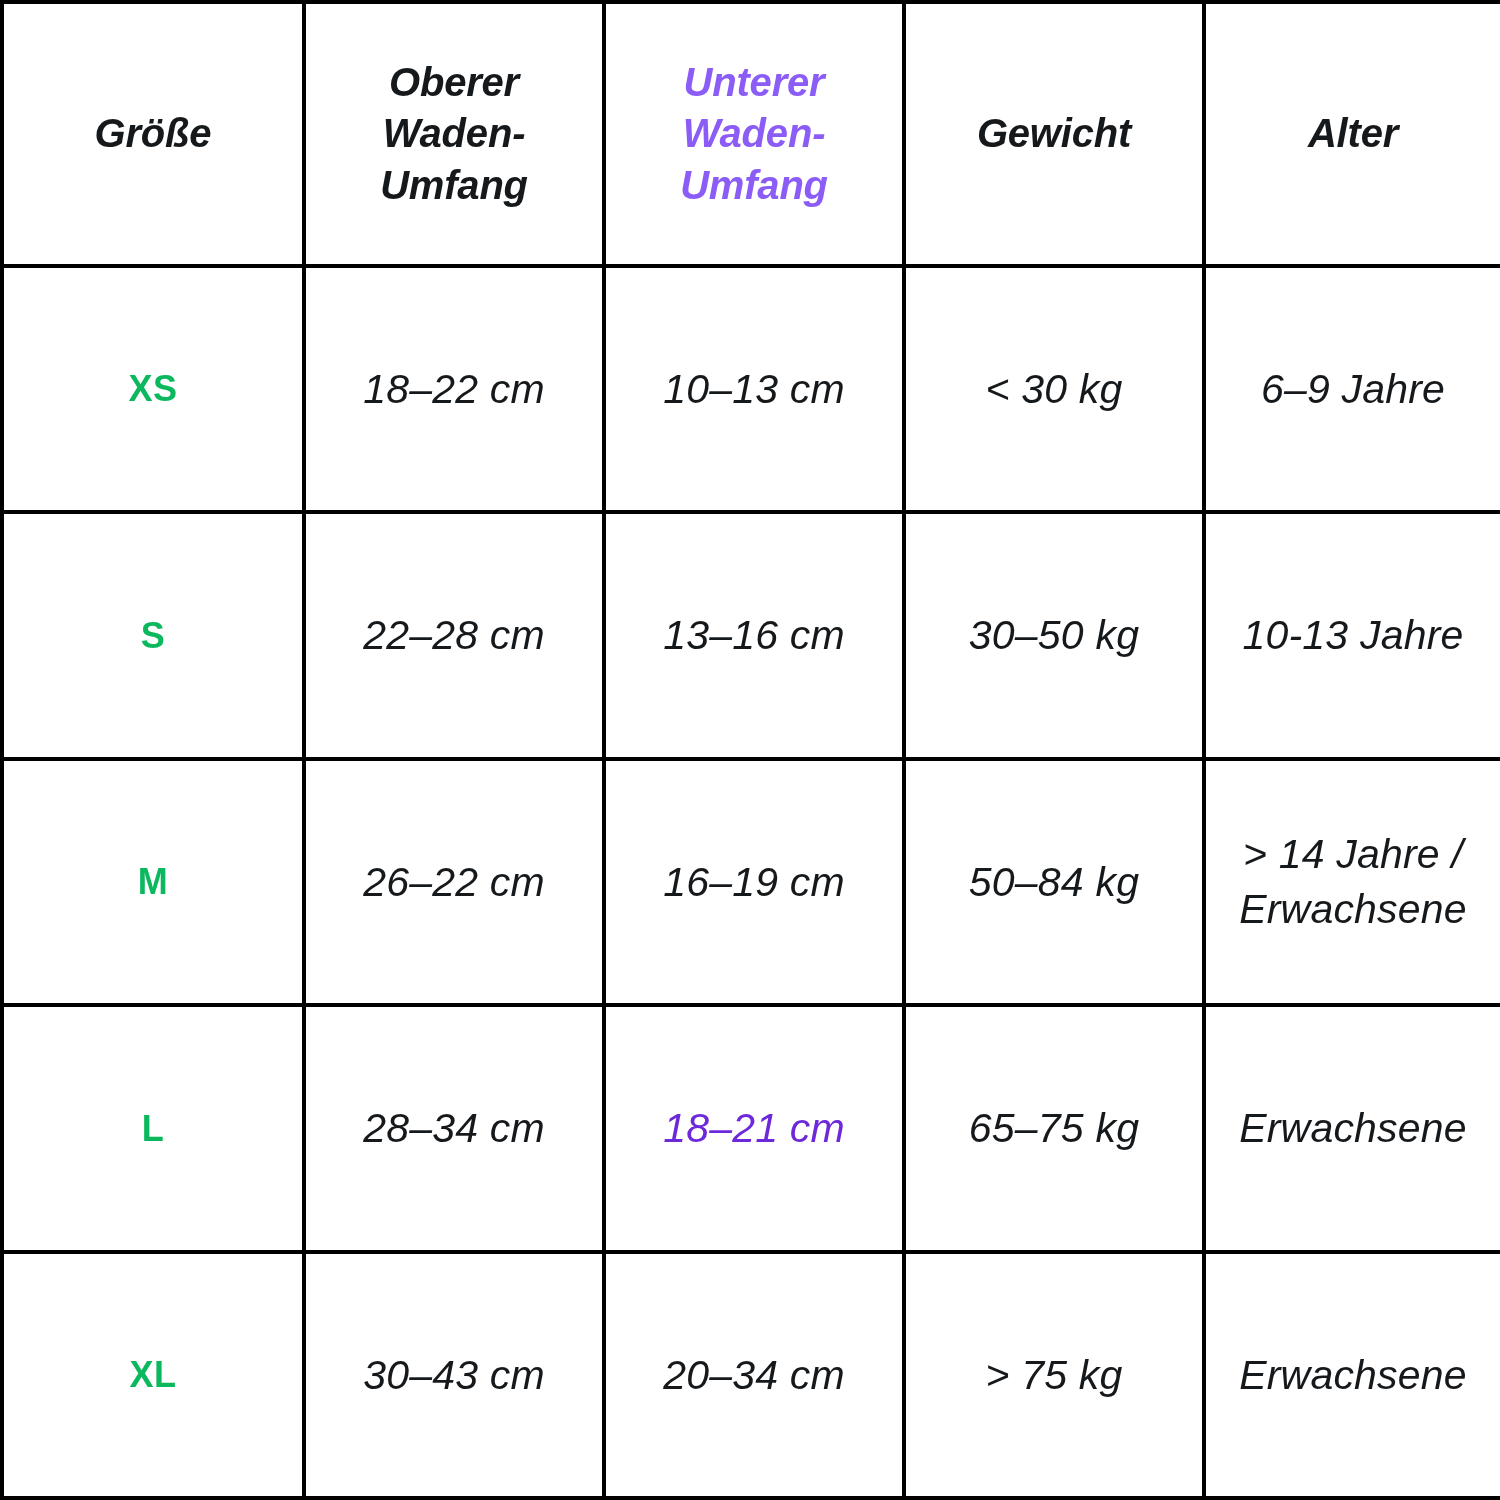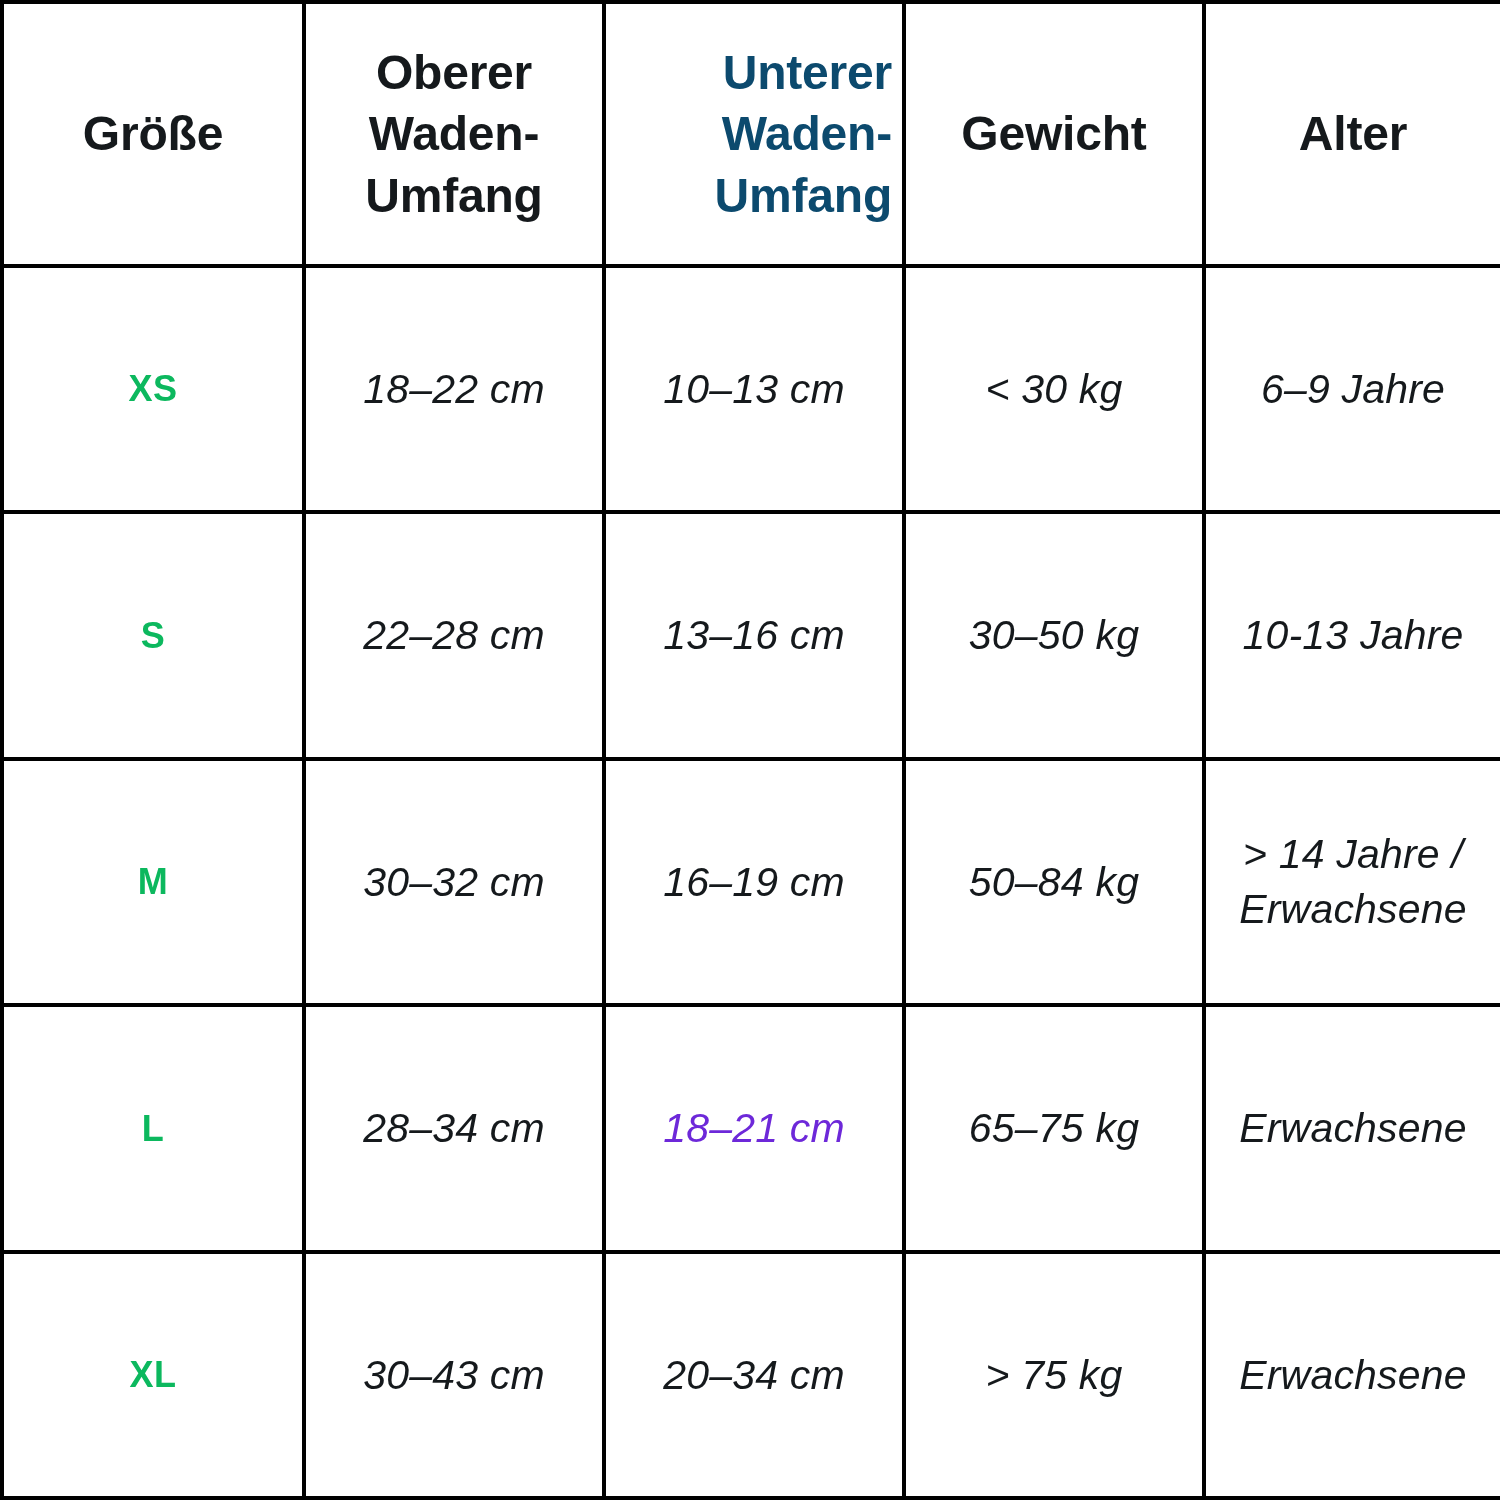--- a/index.html
+++ b/index.html
@@ -43,21 +43,22 @@
     vertical-align: middle;
     padding: 4px 10px;
     color: #111111;
   }
 
   
   tr.header-row { height: 264px; }
 
   th.header-cell {
     font-weight: 700;
-    font-size: 48px;
+    font-style: italic;
+    font-size: 40px;
     line-height: 1.28;
     letter-spacing: -0.2px;
     color: #15191c;
     white-space: pre-line;
   }
 
   
   tr.data-row { height: 243px; }
 
   td.size-cell {
@@ -89,21 +90,21 @@
       <col class="col-lower">
       <col class="col-weight">
       <col class="col-age">
     </colgroup>
     <thead>
       <tr class="header-row">
         <th class="header-cell" style="color: rgb(21, 25, 28); border-color: rgb(0, 0, 0);">Größe</th>
         <th class="header-cell" style="color: rgb(21, 25, 28); border-color: rgb(0, 0, 0);">Oberer
 Waden-
 Umfang</th>
-        <th class="header-cell" style="color: #0c4a6e; border-color: rgb(0, 0, 0); text-align: right;">Unterer
+        <th class="header-cell" style="color: #8b5cf6; border-color: rgb(0, 0, 0);">Unterer
 Waden-
 Umfang</th>
         <th class="header-cell" style="color: rgb(21, 25, 28); border-color: rgb(0, 0, 0);">Gewicht</th>
         <th class="header-cell" style="color: rgb(21, 25, 28); border-color: rgb(0, 0, 0);">Alter</th>
       </tr>
     </thead>
     <tbody>
       <tr class="data-row">
         <td class="size-cell" style="color: rgb(12, 184, 94); border-color: rgb(0, 0, 0);">XS</td>
         <td class="value-cell" style="color: rgb(21, 25, 28); border-color: rgb(0, 0, 0);">18–22 cm</td>
@@ -113,21 +114,21 @@
       </tr>
       <tr class="data-row">
         <td class="size-cell" style="color: rgb(12, 184, 94); border-color: rgb(0, 0, 0);">S</td>
         <td class="value-cell" style="color: rgb(21, 25, 28); border-color: rgb(0, 0, 0);">22–28 cm</td>
         <td class="value-cell" style="color: rgb(21, 25, 28); border-color: rgb(0, 0, 0);">13–16 cm</td>
         <td class="value-cell" style="color: rgb(21, 25, 28); border-color: rgb(0, 0, 0);">30–50 kg</td>
         <td class="value-cell" style="color: rgb(21, 25, 28); border-color: rgb(0, 0, 0);">10-13 Jahre</td>
       </tr>
       <tr class="data-row">
         <td class="size-cell" style="color: rgb(12, 184, 94); border-color: rgb(0, 0, 0);">M</td>
-        <td class="value-cell" style="color: rgb(21, 25, 28); border-color: rgb(0, 0, 0);">30–32 cm</td>
+        <td class="value-cell" style="color: rgb(21, 25, 28); border-color: rgb(0, 0, 0);">26–22 cm</td>
         <td class="value-cell" style="color: rgb(21, 25, 28); border-color: rgb(0, 0, 0);">16–19 cm</td>
         <td class="value-cell" style="color: rgb(21, 25, 28); border-color: rgb(0, 0, 0);">50–84 kg</td>
         <td class="value-cell" style="color: rgb(21, 25, 28); border-color: rgb(0, 0, 0);">&gt; 14 Jahre /
 Erwachsene</td>
       </tr>
       <tr class="data-row">
         <td class="size-cell" style="color: rgb(12, 184, 94); border-color: rgb(0, 0, 0);">L</td>
         <td class="value-cell" style="color: rgb(21, 25, 28); border-color: rgb(0, 0, 0);">28–34 cm</td>
         <td class="value-cell" style="color: #6d28d9; border-color: rgb(0, 0, 0); text-align: center;">18–21 cm</td>
         <td class="value-cell" style="color: rgb(21, 25, 28); border-color: rgb(0, 0, 0); font-style: italic;">65–75 kg</td>

